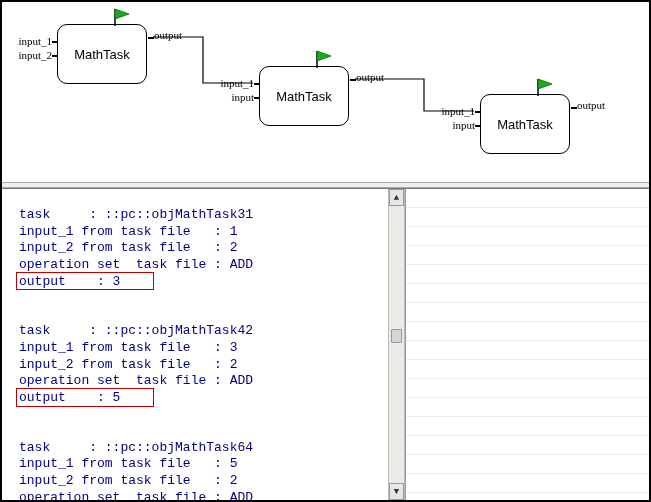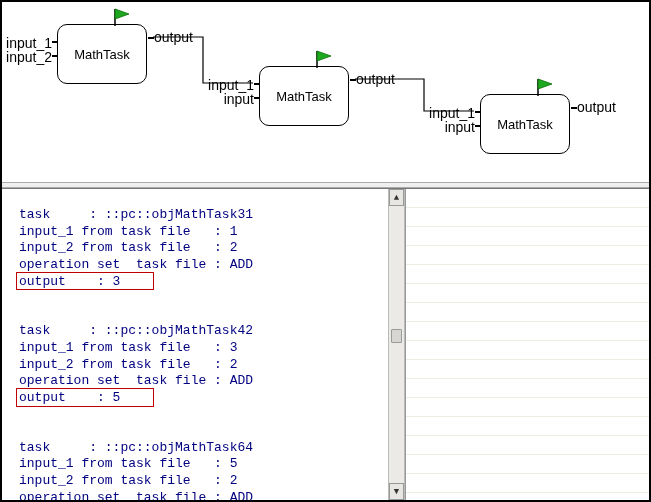--- a/index.html
+++ b/index.html
@@ -34,22 +34,22 @@
     font-family: Arial, sans-serif;
     font-size: 13px;
   }
   .flag {
     position: absolute;
     top: -18px;
     left: 55px;
   }
   .port-label {
     position: absolute;
-    font-family: Liberation Sans, sans-serif;
-    font-size: 14px;
+    font-family: Liberation Serif, serif;
+    font-size: 11px;
     color: #000;
     white-space: nowrap;
   }
   .port-tick {
     position: absolute;
     width: 6px;
     height: 1.5px;
     background: #000;
   }
   svg.conn { position: absolute; top: 0; left: 0; pointer-events: none; }

